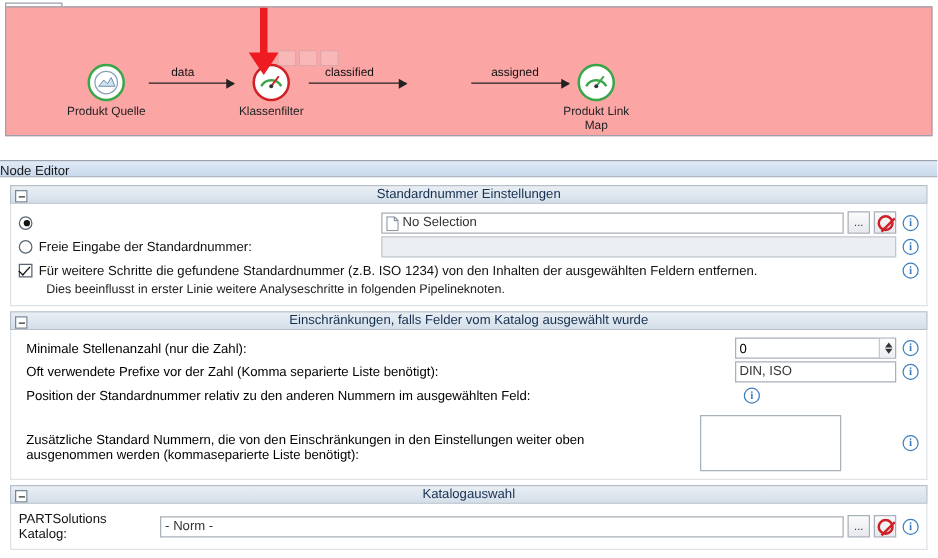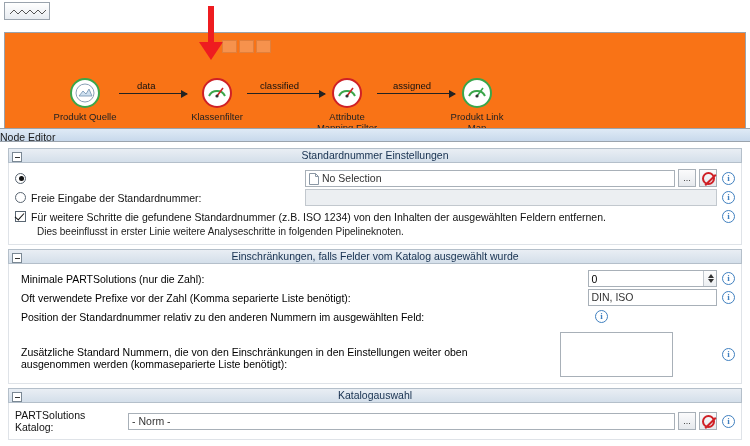--- a/index.html
+++ b/index.html
@@ -27,24 +27,24 @@
     border: 1px solid #9aa3ad;
     background: linear-gradient(#ffffff,#e8ecf1);
   }
   .tab-strip .squiggle {
     position: absolute;
     left: 5px; top: 6px;
     width: 36px; height: 6px;
   }
   .canvas-box {
     position: absolute;
-    left: 4px; top: 32px;
+    left: 4px; top: 5px;
     width: 742px; height: 104px;
     border: 1px solid #9aa3ad;
-    background: #f97316;
+    background: #fca5a5;
   }
 
   .node {
     position: absolute;
     width: 80px;
     text-align: center;
   }
   .node .circle {
     width: 30px; height: 30px;
     border-radius: 50%;
@@ -387,32 +387,20 @@
         <svg width="26" height="26" viewBox="0 0 26 26" style="margin:0 auto;">
           <circle cx="13" cy="13" r="10" fill="#ffffff"></circle>
           <path d="M5 16 a9 9 0 0 1 16 0" fill="none" stroke="#3aa64a" stroke-width="2"></path>
           <line x1="13" y1="16" x2="19" y2="8" stroke="#cf2026" stroke-width="1.6"></line>
           <circle cx="13" cy="16" r="1.6" fill="#333"></circle>
         </svg>
       </div>
       <div class="label">Klassenfilter</div>
     </div>
 
-    <div class="node" style="left:302px; top:45px;">
-      <div class="circle red">
-        <svg width="26" height="26" viewBox="0 0 26 26" style="margin:0 auto;">
-          <circle cx="13" cy="13" r="10" fill="#ffffff"></circle>
-          <path d="M5 16 a9 9 0 0 1 16 0" fill="none" stroke="#3aa64a" stroke-width="2"></path>
-          <line x1="13" y1="16" x2="19" y2="8" stroke="#cf2026" stroke-width="1.6"></line>
-          <circle cx="13" cy="16" r="1.6" fill="#333"></circle>
-        </svg>
-      </div>
-      <div class="label" style="white-space:pre-line;">Attribute
-Mapping Filter</div>
-    </div>
 
     <div class="node" style="left:432px; top:45px;">
       <div class="circle green">
         <svg width="26" height="26" viewBox="0 0 26 26" style="margin:0 auto;">
           <circle cx="13" cy="13" r="10" fill="#ffffff"></circle>
           <path d="M5 16 a9 9 0 0 1 16 0" fill="none" stroke="#3aa64a" stroke-width="2"></path>
           <line x1="13" y1="16" x2="19" y2="8" stroke="#3aa64a" stroke-width="1.6"></line>
           <circle cx="13" cy="16" r="1.6" fill="#333"></circle>
         </svg>
       </div>
@@ -483,21 +471,21 @@
   </div>
 
   <div class="group" style="margin-top:4px;">
     <div class="group-header">
       <span class="collapse-box"></span>
       <span>Einschränkungen, falls Felder vom Katalog ausgewählt wurde</span>
     </div>
     <div class="group-body">
 
       <div class="row">
-        <span class="label-col">Minimale PARTSolutions (nur die Zahl):</span>
+        <span class="label-col">Minimale Stellenanzahl (nur die Zahl):</span>
         <span class="spin">
           <span>0</span>
           <span class="arrows">
               <i class="up"></i>
               <i class="dn"></i>
             </span>
         </span>
         <span class="info">i</span>
       </div>
 

